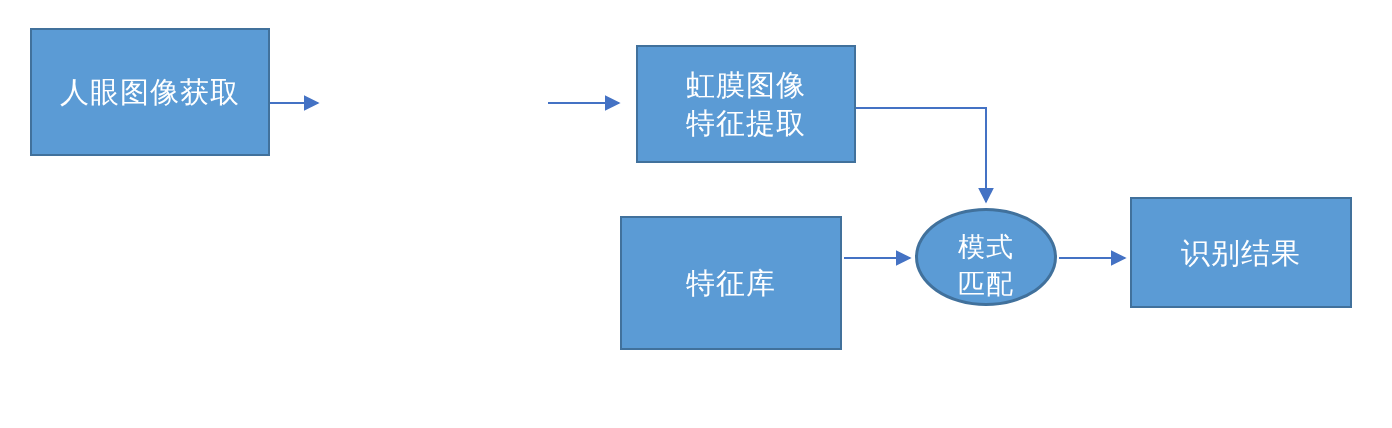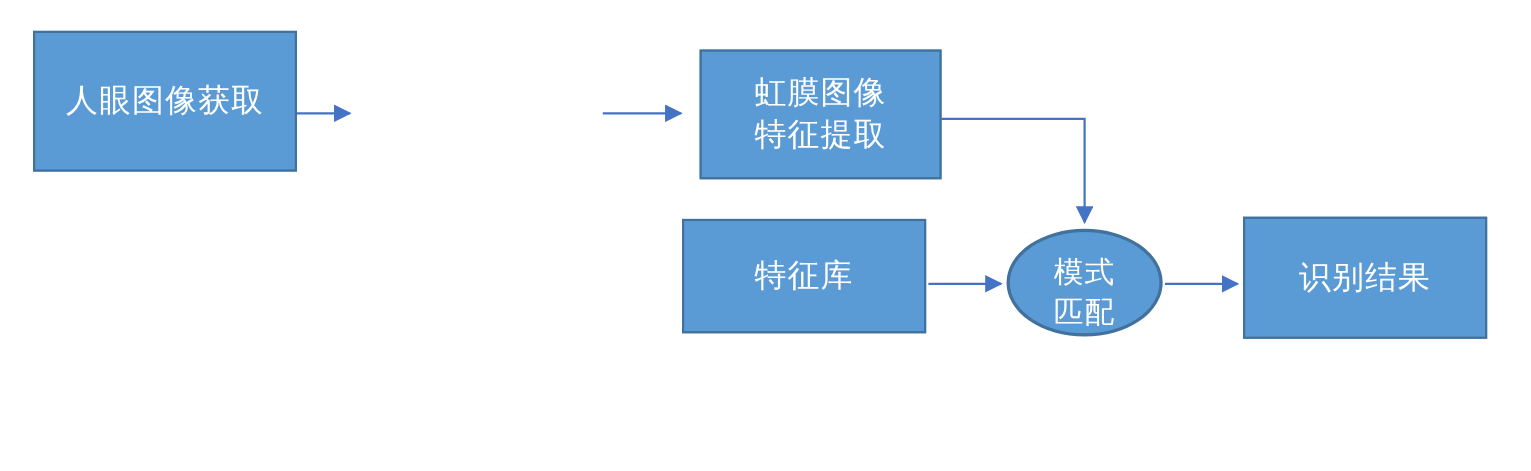--- a/index.html
+++ b/index.html
@@ -35,21 +35,21 @@
     font-size: 29px;
     letter-spacing: 1px;
     line-height: 38px;
   }
   .node span {
     white-space: pre-line;
   }
   .node.rect-acquire   { left: 30px;   top: 28px;  width: 240px; height: 128px; }
   .node.rect-detect    { left: 323px;  top: 45px;  width: 223px; height: 127px; }
   .node.rect-extract   { left: 622px;  top: 45px;  width: 220px; height: 118px; margin-left: 14px; }
-  .node.rect-featuredb { left: 620px;  top: 199px; width: 222px; height: 104px; }
+  .node.rect-featuredb { left: 620px;  top: 216px; width: 222px; height: 134px; }
   .node.rect-result    { left: 1130px; top: 197px; width: 222px; height: 111px; }
   .node.ellipse-match {
     left: 915px;
     top: 208px;
     width: 142px;
     height: 98px;
     border-radius: 50%;
     border-width: 3px;
     font-size: 27px;
     line-height: 37px;

